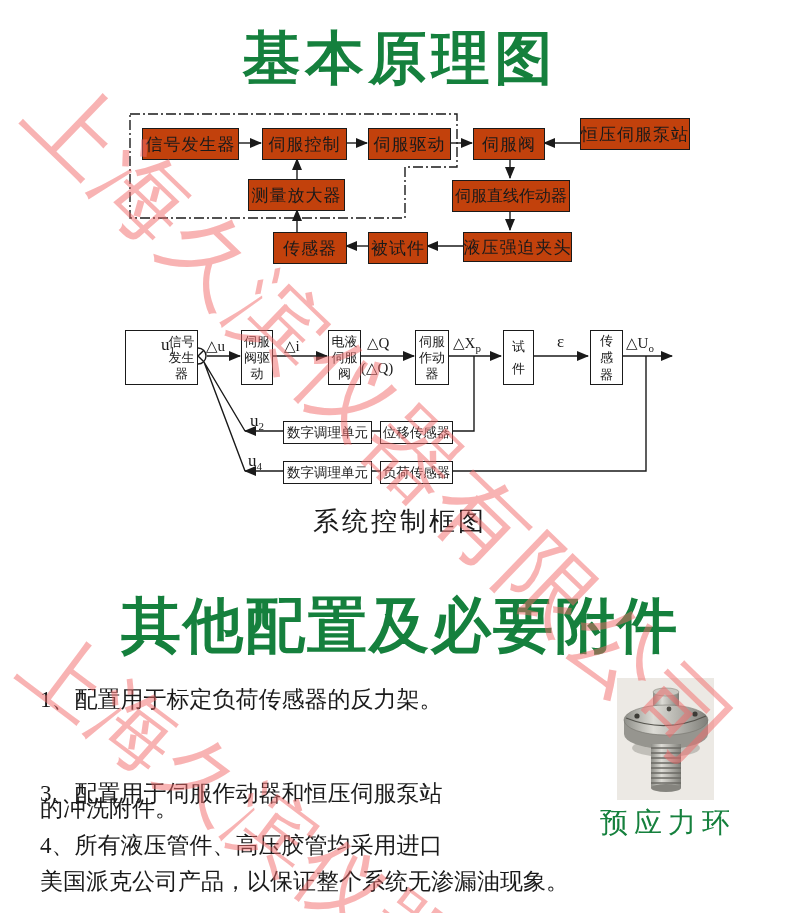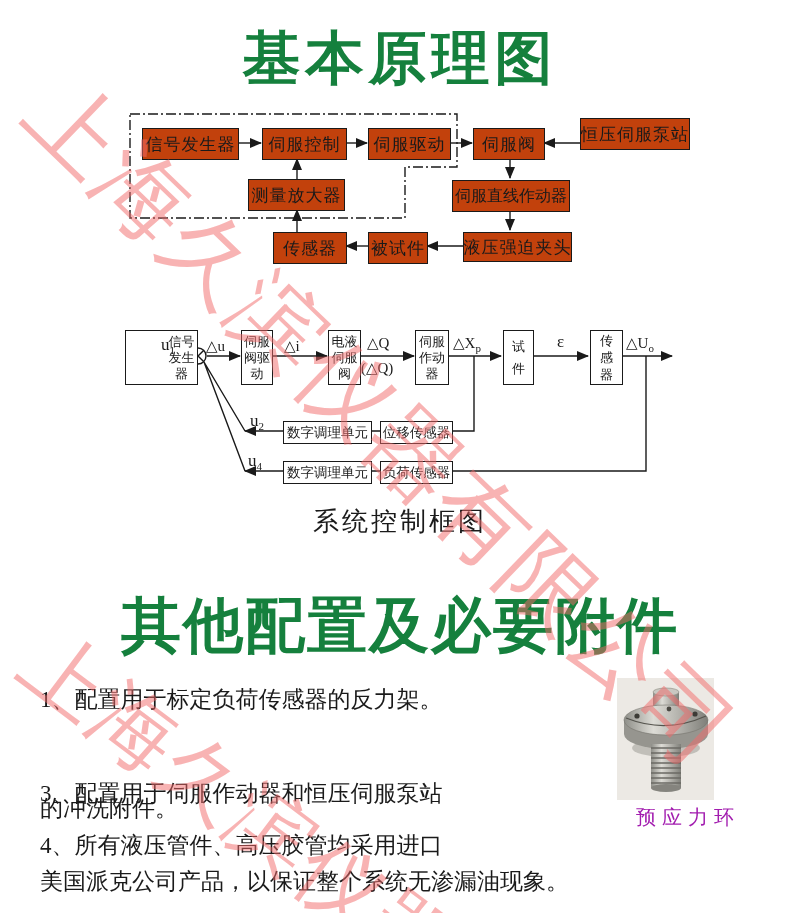--- a/index.html
+++ b/index.html
@@ -31,22 +31,22 @@
         display:flex;align-items:center;justify-content:center;font-size:13.5px;
         white-space:nowrap;}
   
   .lbl{position:absolute;z-index:2;font-size:17px;white-space:nowrap;}
   .lbl sub{font-size:11px;}
   .lbl.sm{font-size:15px;}
   
   svg.lines{position:absolute;left:0;top:0;z-index:1;}
   
   svg.photo{position:absolute;z-index:2;}
-  .red-label{position:absolute;left:600px;top:804px;width:140px;text-align:right;
-             color:#a21caf;font-size:20px;letter-spacing:6px;z-index:2;white-space:nowrap;}
+  .red-label{position:absolute;left:600px;top:804px;width:140px;text-align:left;
+             color:#15803d;font-size:28px;letter-spacing:6px;z-index:2;white-space:nowrap;}
   
   .note-line{position:absolute;left:40px;font-size:23px;z-index:2;white-space:nowrap;}
   
   .wm{position:absolute;transform-origin:0 0;color:#f26a6a;opacity:0.5;z-index:5;
       white-space:nowrap;pointer-events:none;font-family:"Liberation Serif",serif;
       letter-spacing:2px;}
   .wm1{left:85px;top:52px;font-size:92px;transform:rotate(44deg);}
   .wm2{left:66px;top:606px;font-size:84px;transform:rotate(37deg);}
 </style>
 </head>

